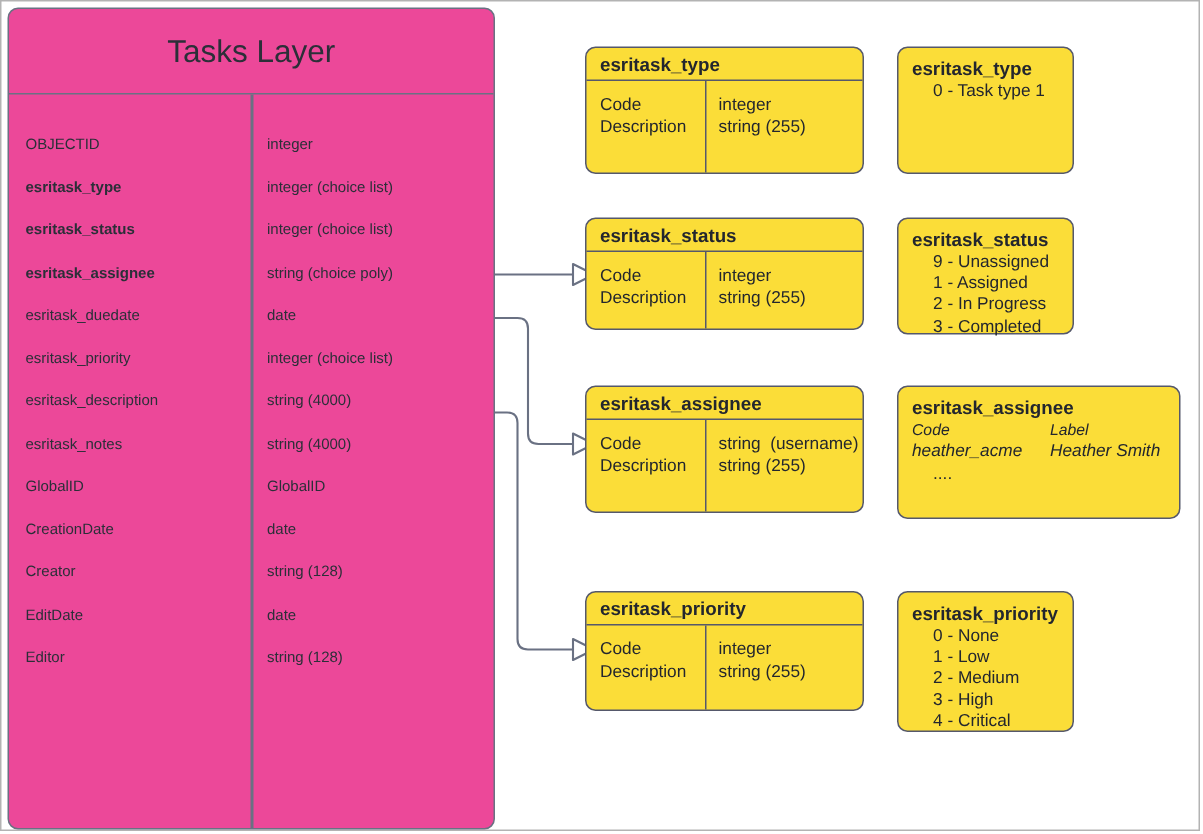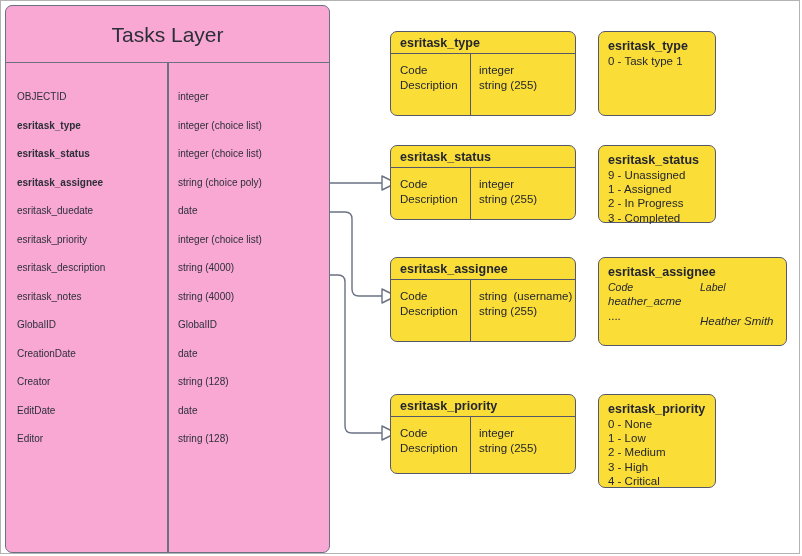--- a/index.html
+++ b/index.html
@@ -28,21 +28,21 @@
     box-sizing: border-box;
   }
 
   
   #tasks-layer {
     position: absolute;
     left: 5px;
     top: 5px;
     width: 325px;
     height: 548px;
-    background: #f9a8d4;
+    background: #ec4899;
     border: 1.6px solid #6a7183;
     border-radius: 7px;
     box-sizing: border-box;
   }
   #tasks-layer-title {
     position: absolute;
     left: 0;
     top: 0;
     width: 100%;
     height: 57px;
@@ -159,20 +159,21 @@
     font-weight: bold;
     color: #23262e;
     line-height: 15px;
     white-space: nowrap;
   }
   .dbox-line {
     font-size: 11.5px;
     color: #23262e;
     line-height: 14.2px;
     white-space: pre;
+    margin-left: 14px;
   }
   .dbox-hdr-row {
     position: relative;
     height: 14px;
   }
   .dbox-hdr {
     position: absolute;
     font-size: 10.5px;
     font-style: italic;
     color: #23262e;
@@ -186,21 +187,21 @@
   }
   .dbox-pair span {
     position: absolute;
     font-size: 11.5px;
     color: #23262e;
     line-height: 14.5px;
     white-space: nowrap;
     font-style: italic;
   }
   .dbox-pair span.c1 { left: 0px; }
-  .dbox-pair span.c2 { left: 92px; margin-top: 20px; }
+  .dbox-pair span.c2 { left: 92px; }
 
   
   #connectors {
     position: absolute;
     left: 0; top: 0;
     width: 802px; height: 556px;
     pointer-events: none;
   }
 </style>
 </head>

